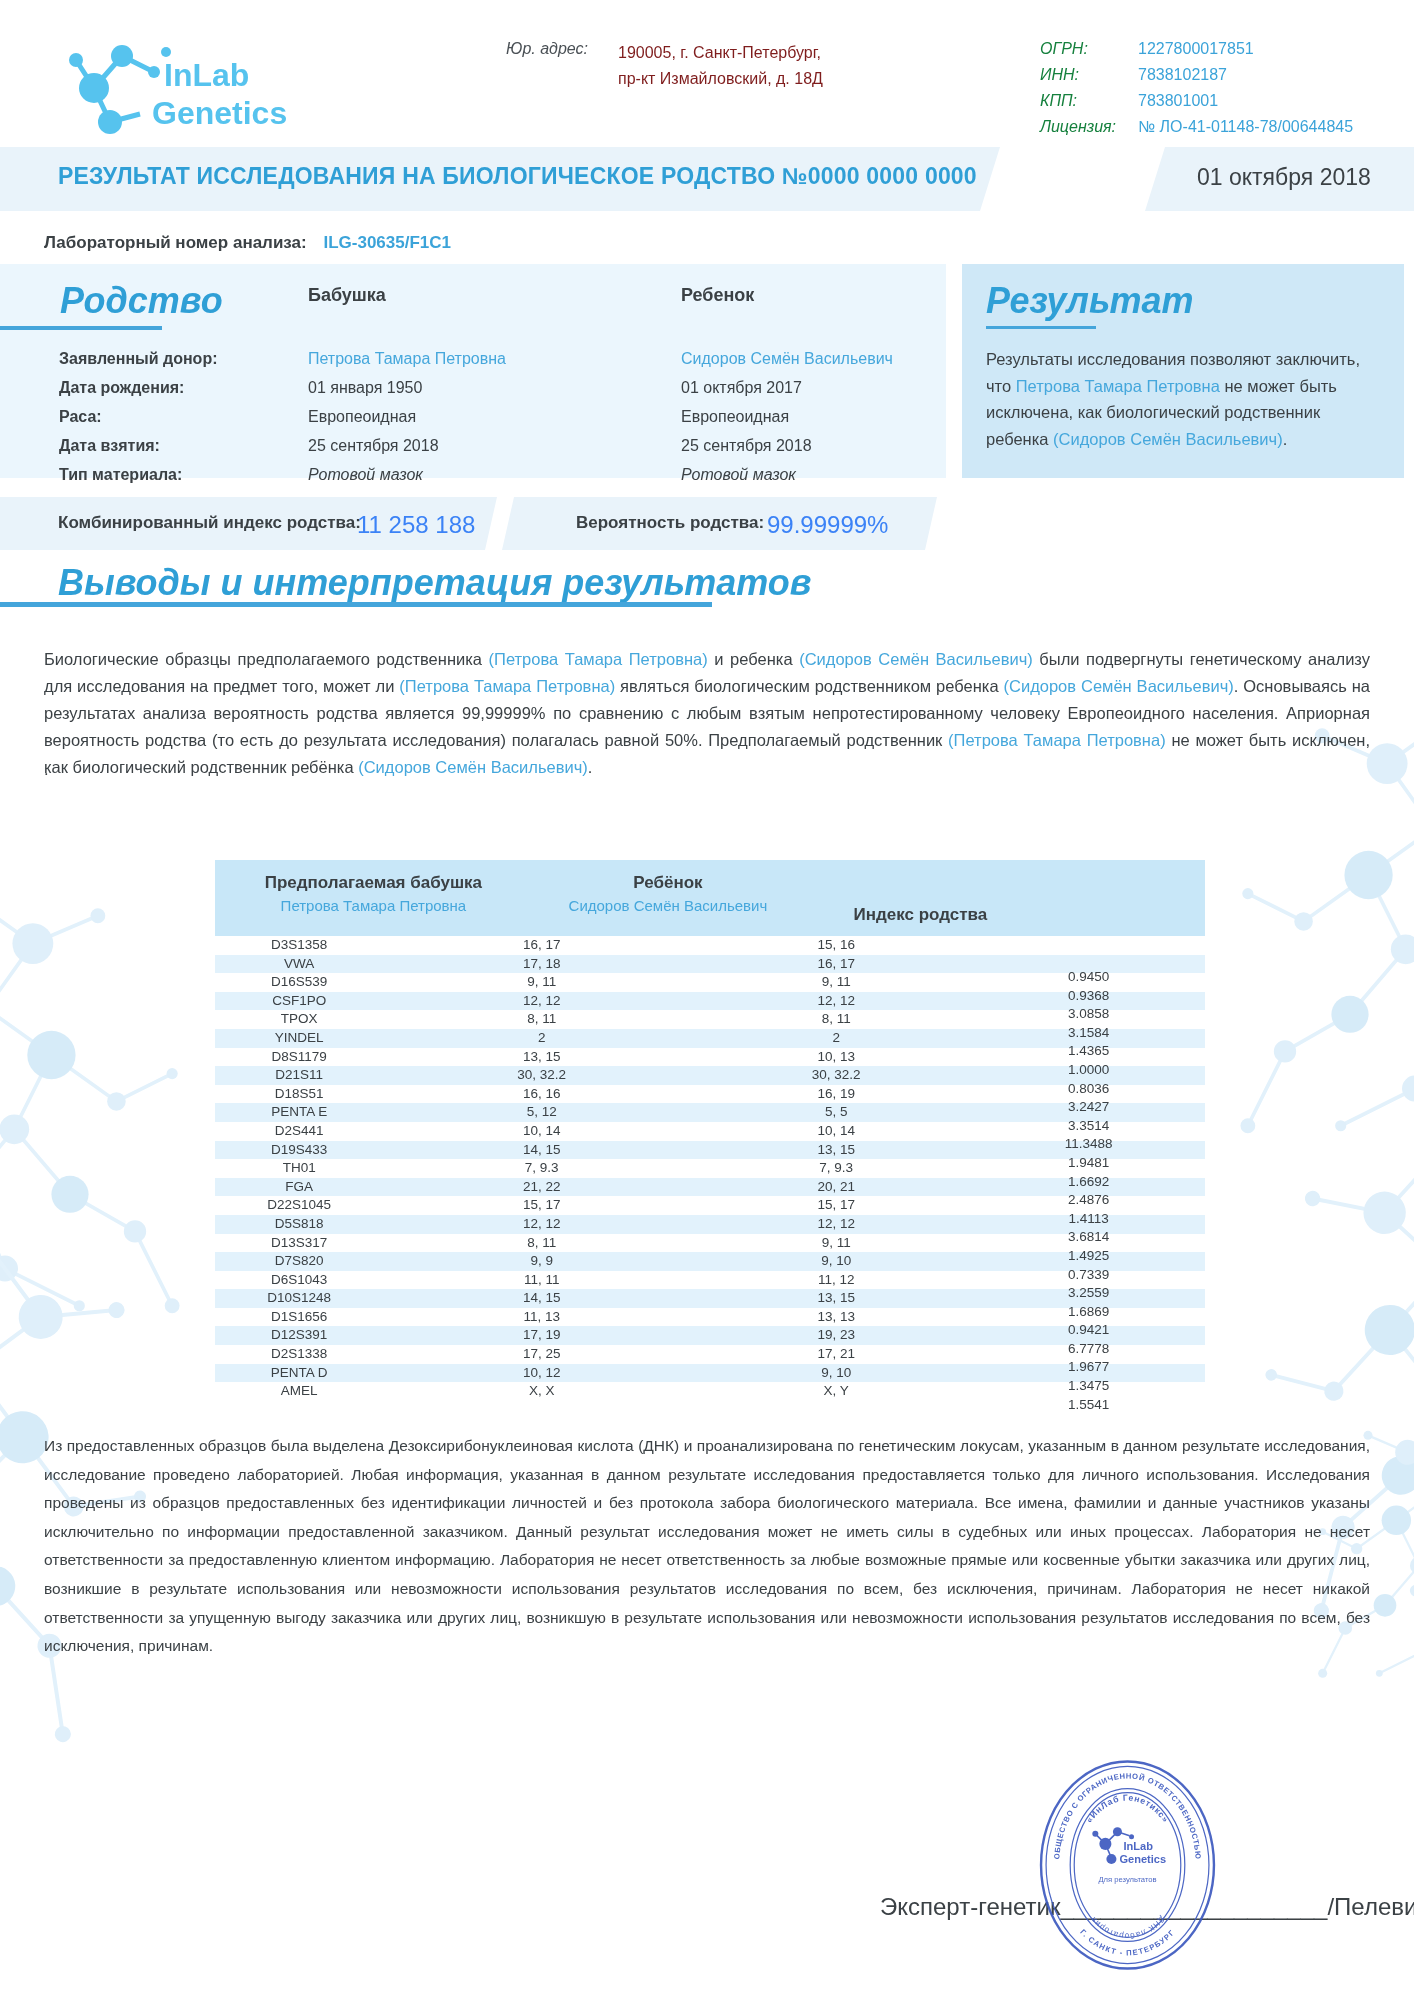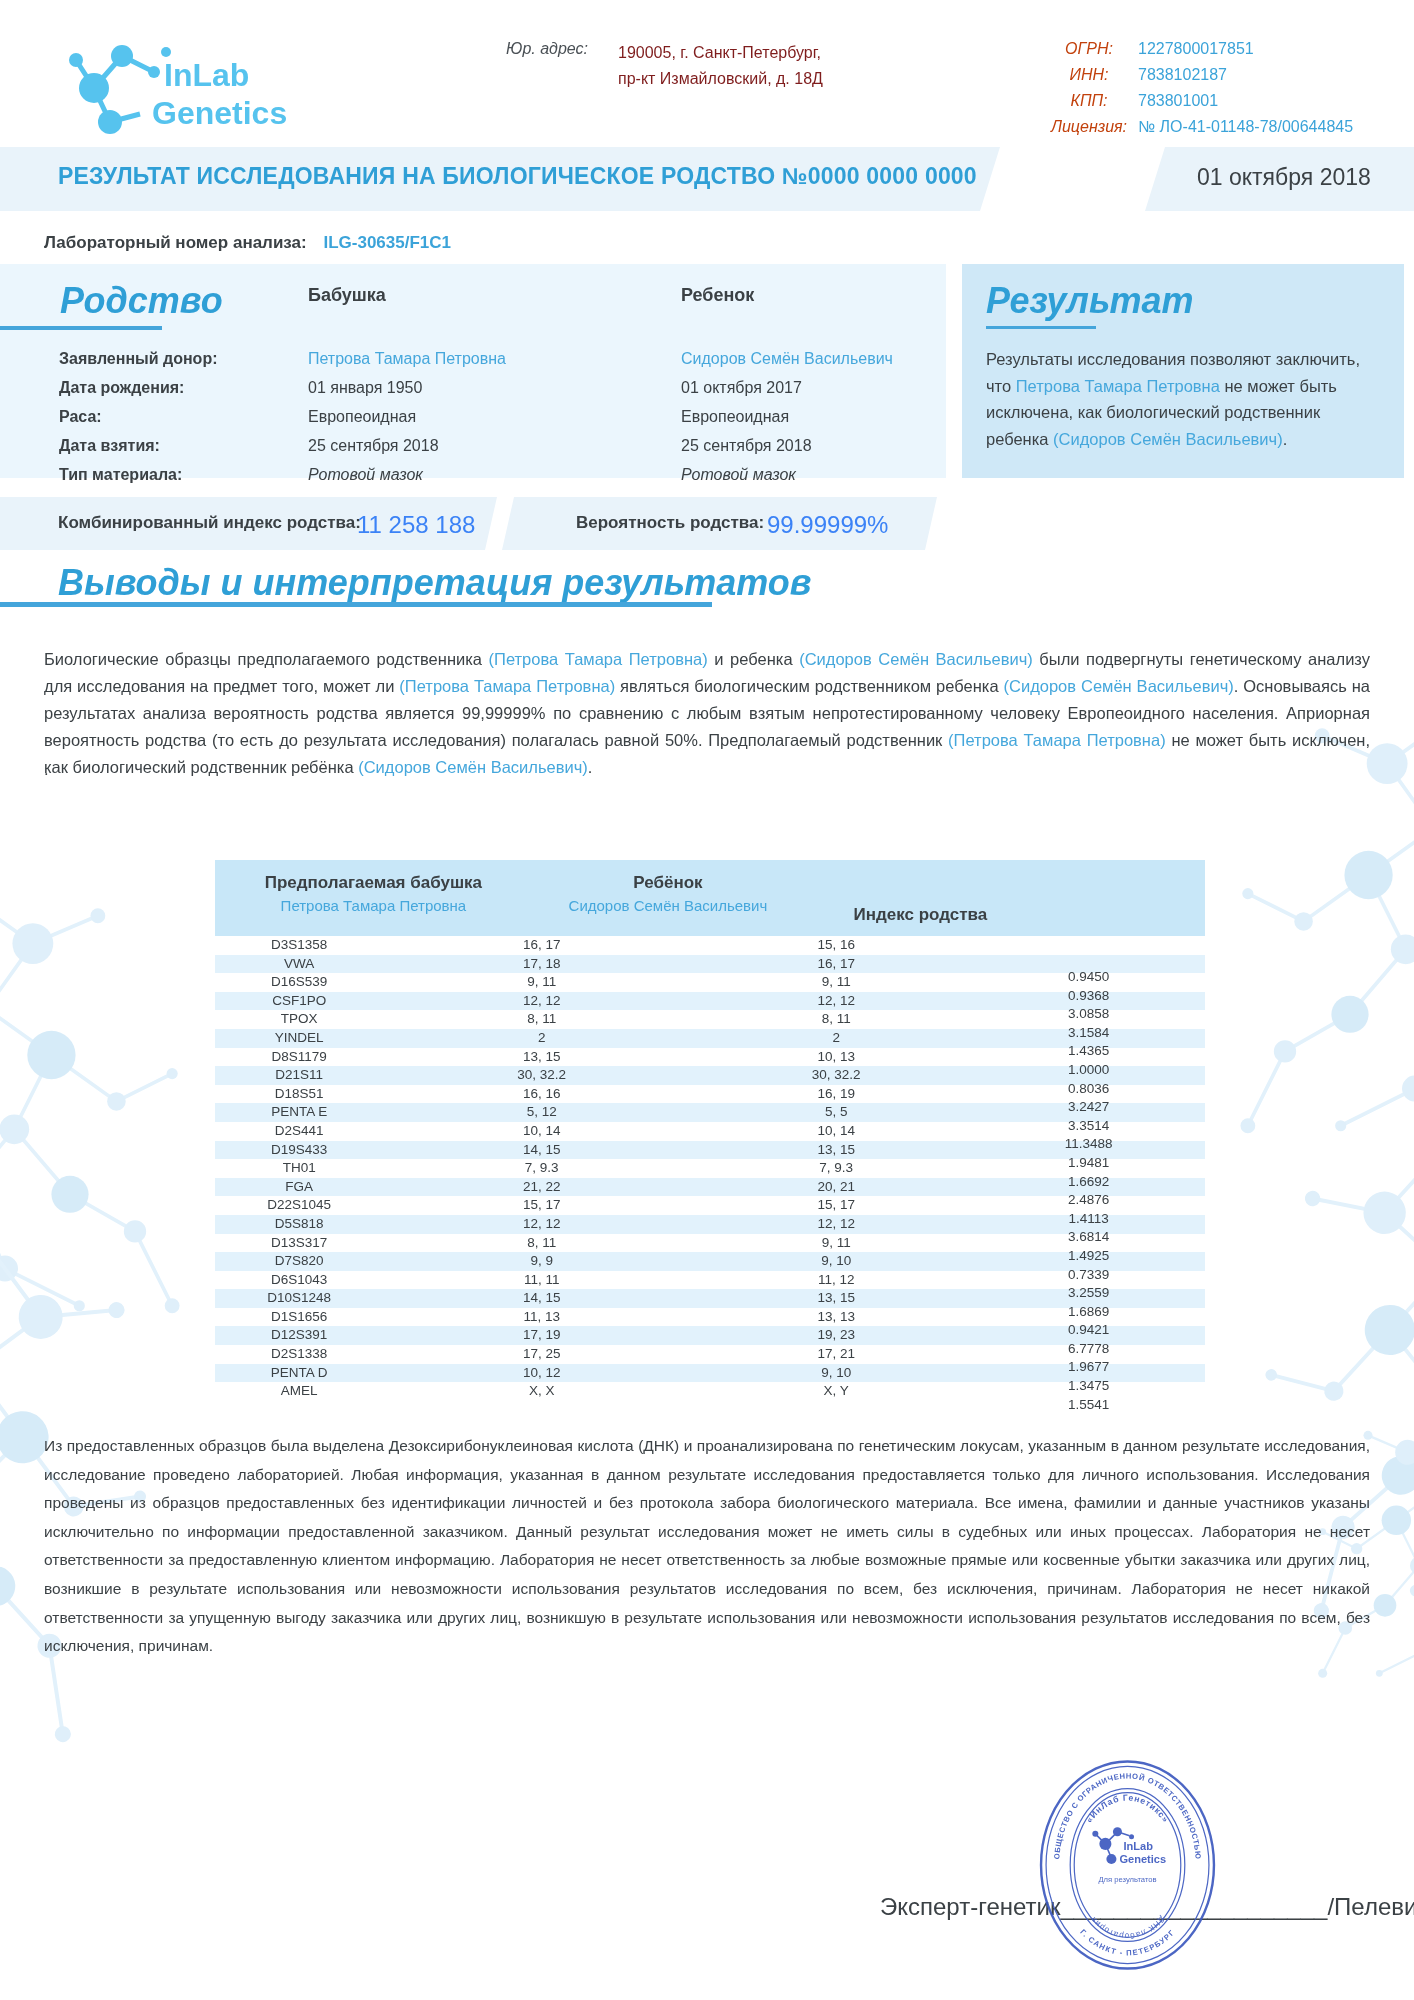--- a/index.html
+++ b/index.html
@@ -6,21 +6,21 @@
   .page{position:relative;width:1414px;height:2000px;background:#fff;overflow:hidden;
         font-family:"Liberation Sans","DejaVu Sans",sans-serif;color:#3b4145;}
   .abs{position:absolute;}
   .blue{color:#3ba3d9;margin-left:12px;}
   .hl{color:#45a7dc;}
 
   
   .hdr-label{font-style:italic;color:#4a5055;font-size:16px;}
   .hdr-val{color:#7f1d1d;font-size:16px;line-height:26px;}
   .reg-row{line-height:26px;font-size:16px;white-space:nowrap;}
-  .reg-row .rl{display:inline-block;width:98px;font-style:italic;color:#c2410c;text-align:center;}
+  .reg-row .rl{display:inline-block;width:98px;font-style:italic;color:#15803d;}
   .reg-row .rv{color:#3ba3d9;}
 
   
   .band{background:#e9f3fa;}
   .title-band{left:0;top:147px;width:1000px;height:64px;
     clip-path:polygon(0 0,100% 0,calc(100% - 20px) 100%,0 100%);}
   .title-text{left:58px;top:163px;font-size:23px;font-weight:bold;color:#2f9fd6;letter-spacing:.2px;}
   .date-band{left:1145px;top:147px;width:269px;height:64px;
     clip-path:polygon(20px 0,100% 0,100% 100%,0 100%);}
   .date-text{left:1197px;top:164px;font-size:23px;color:#3b4145;}

